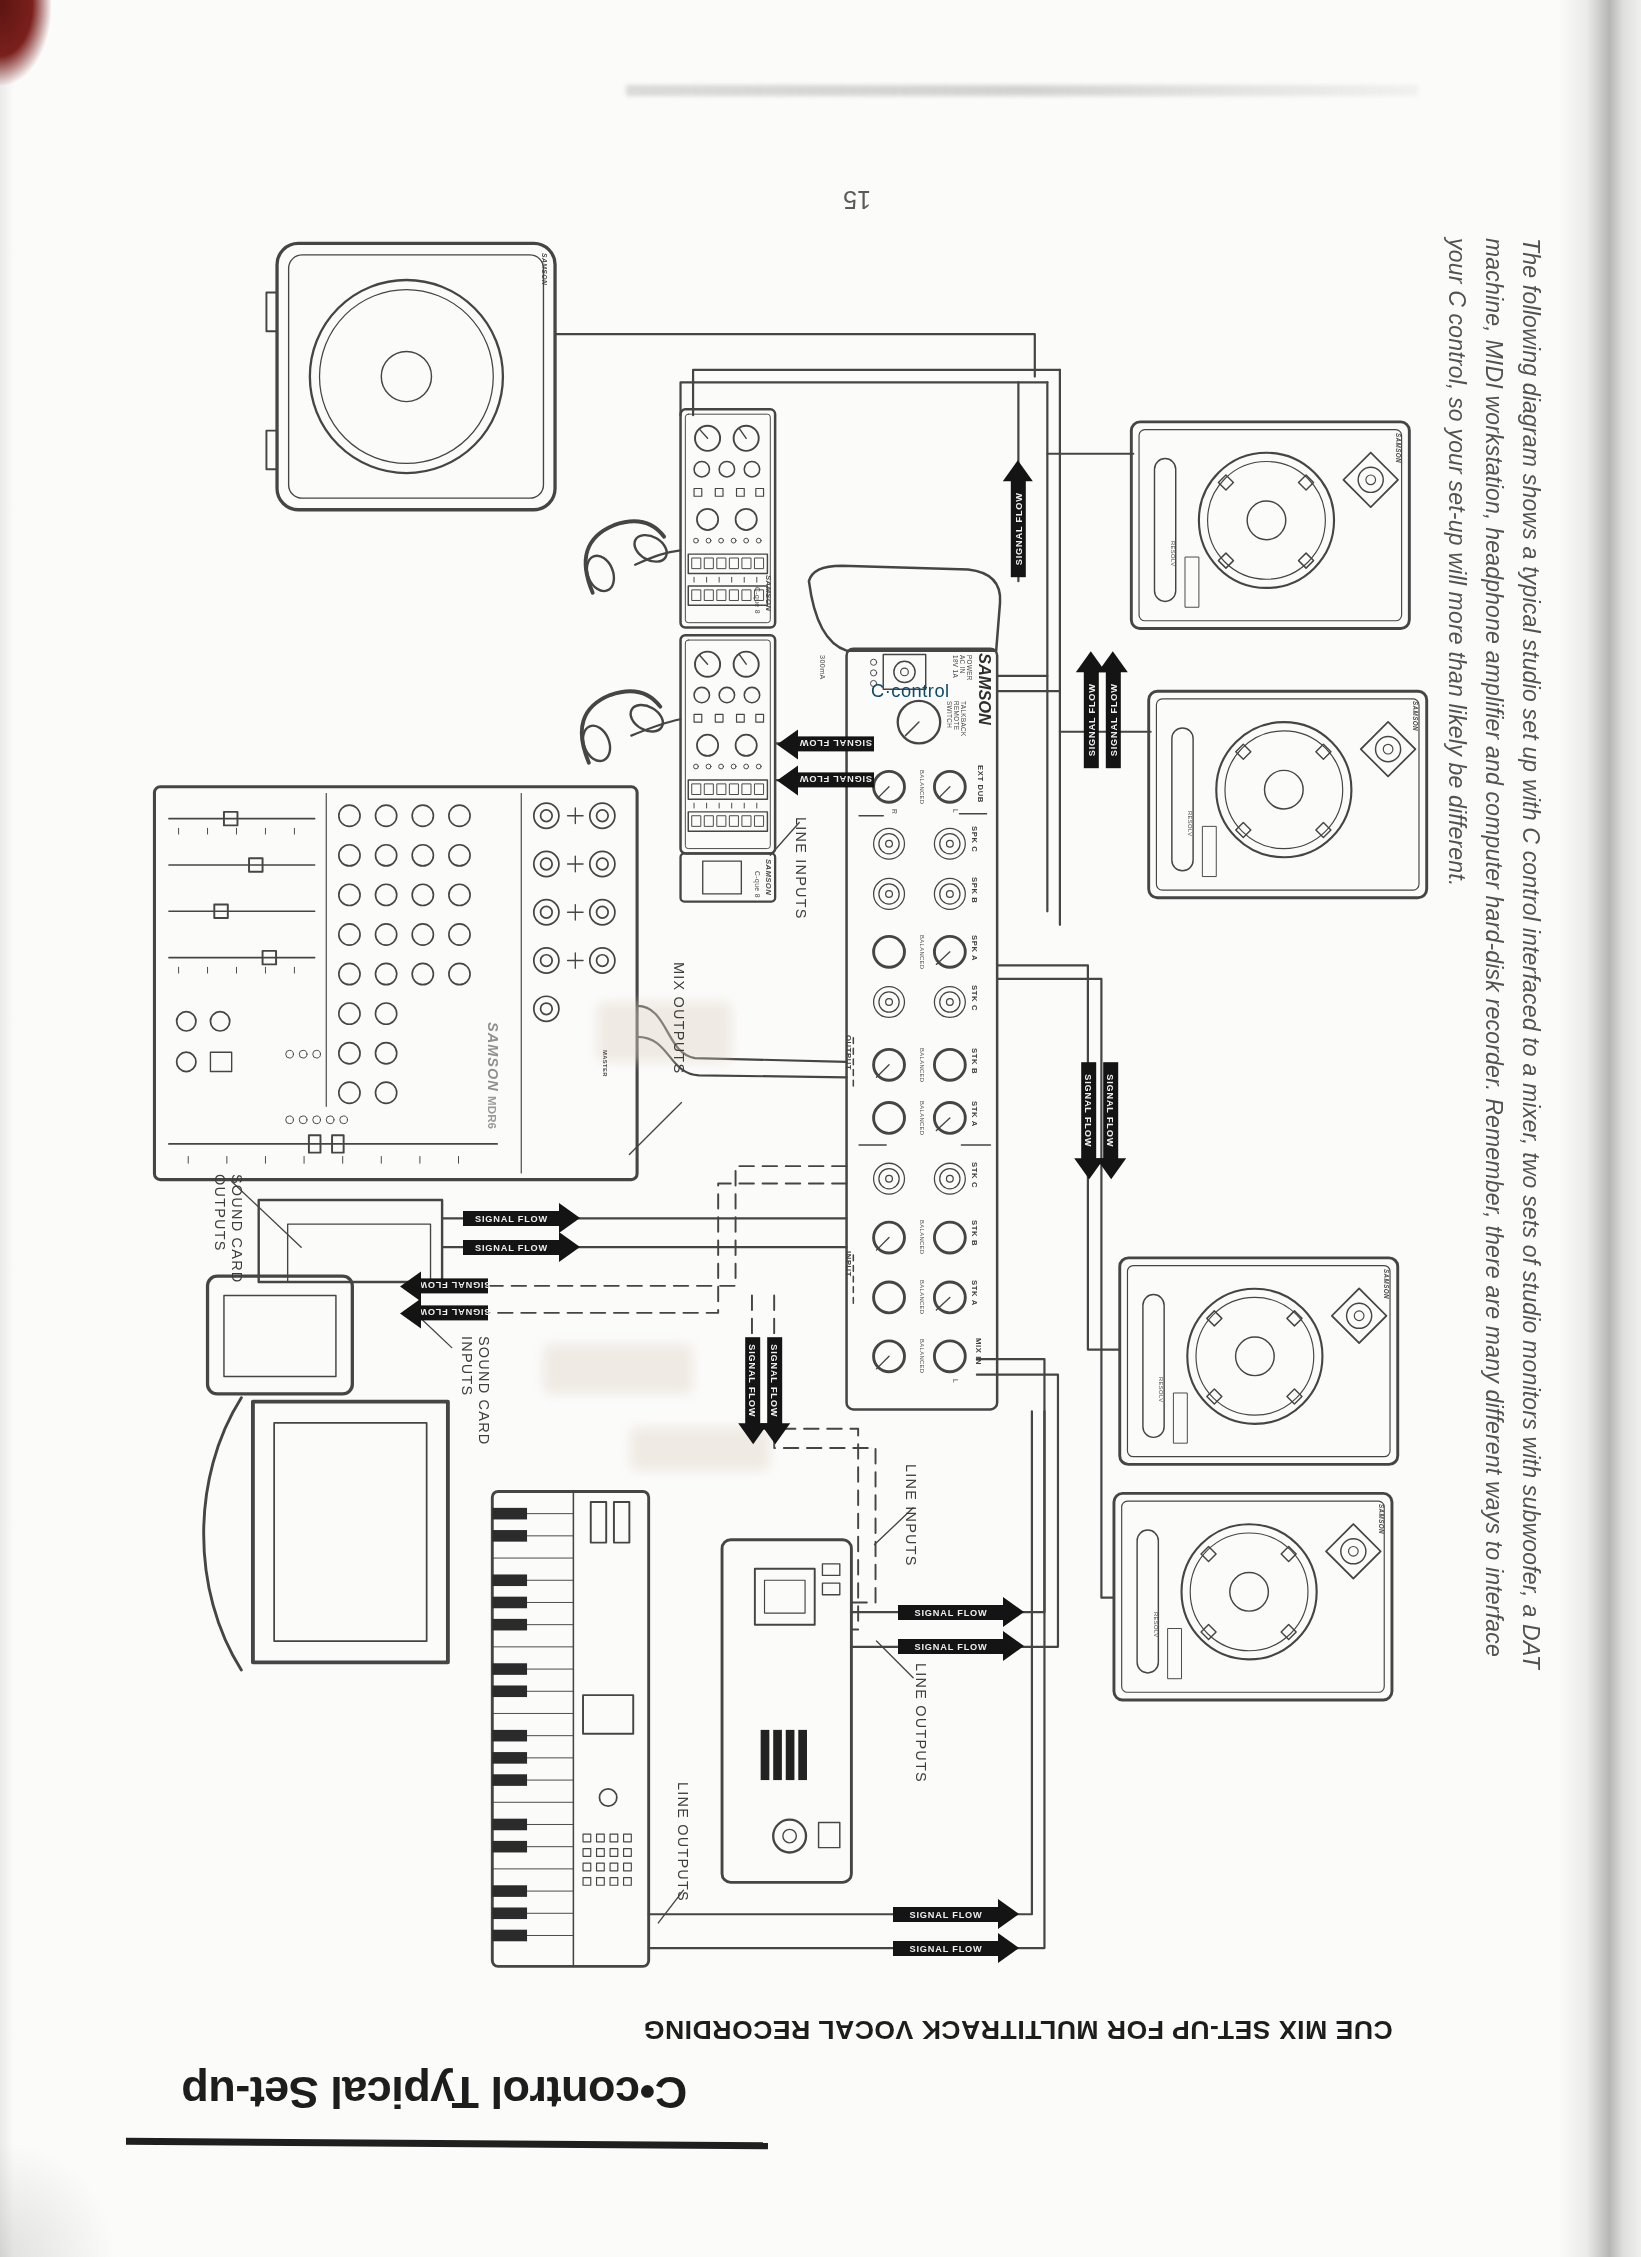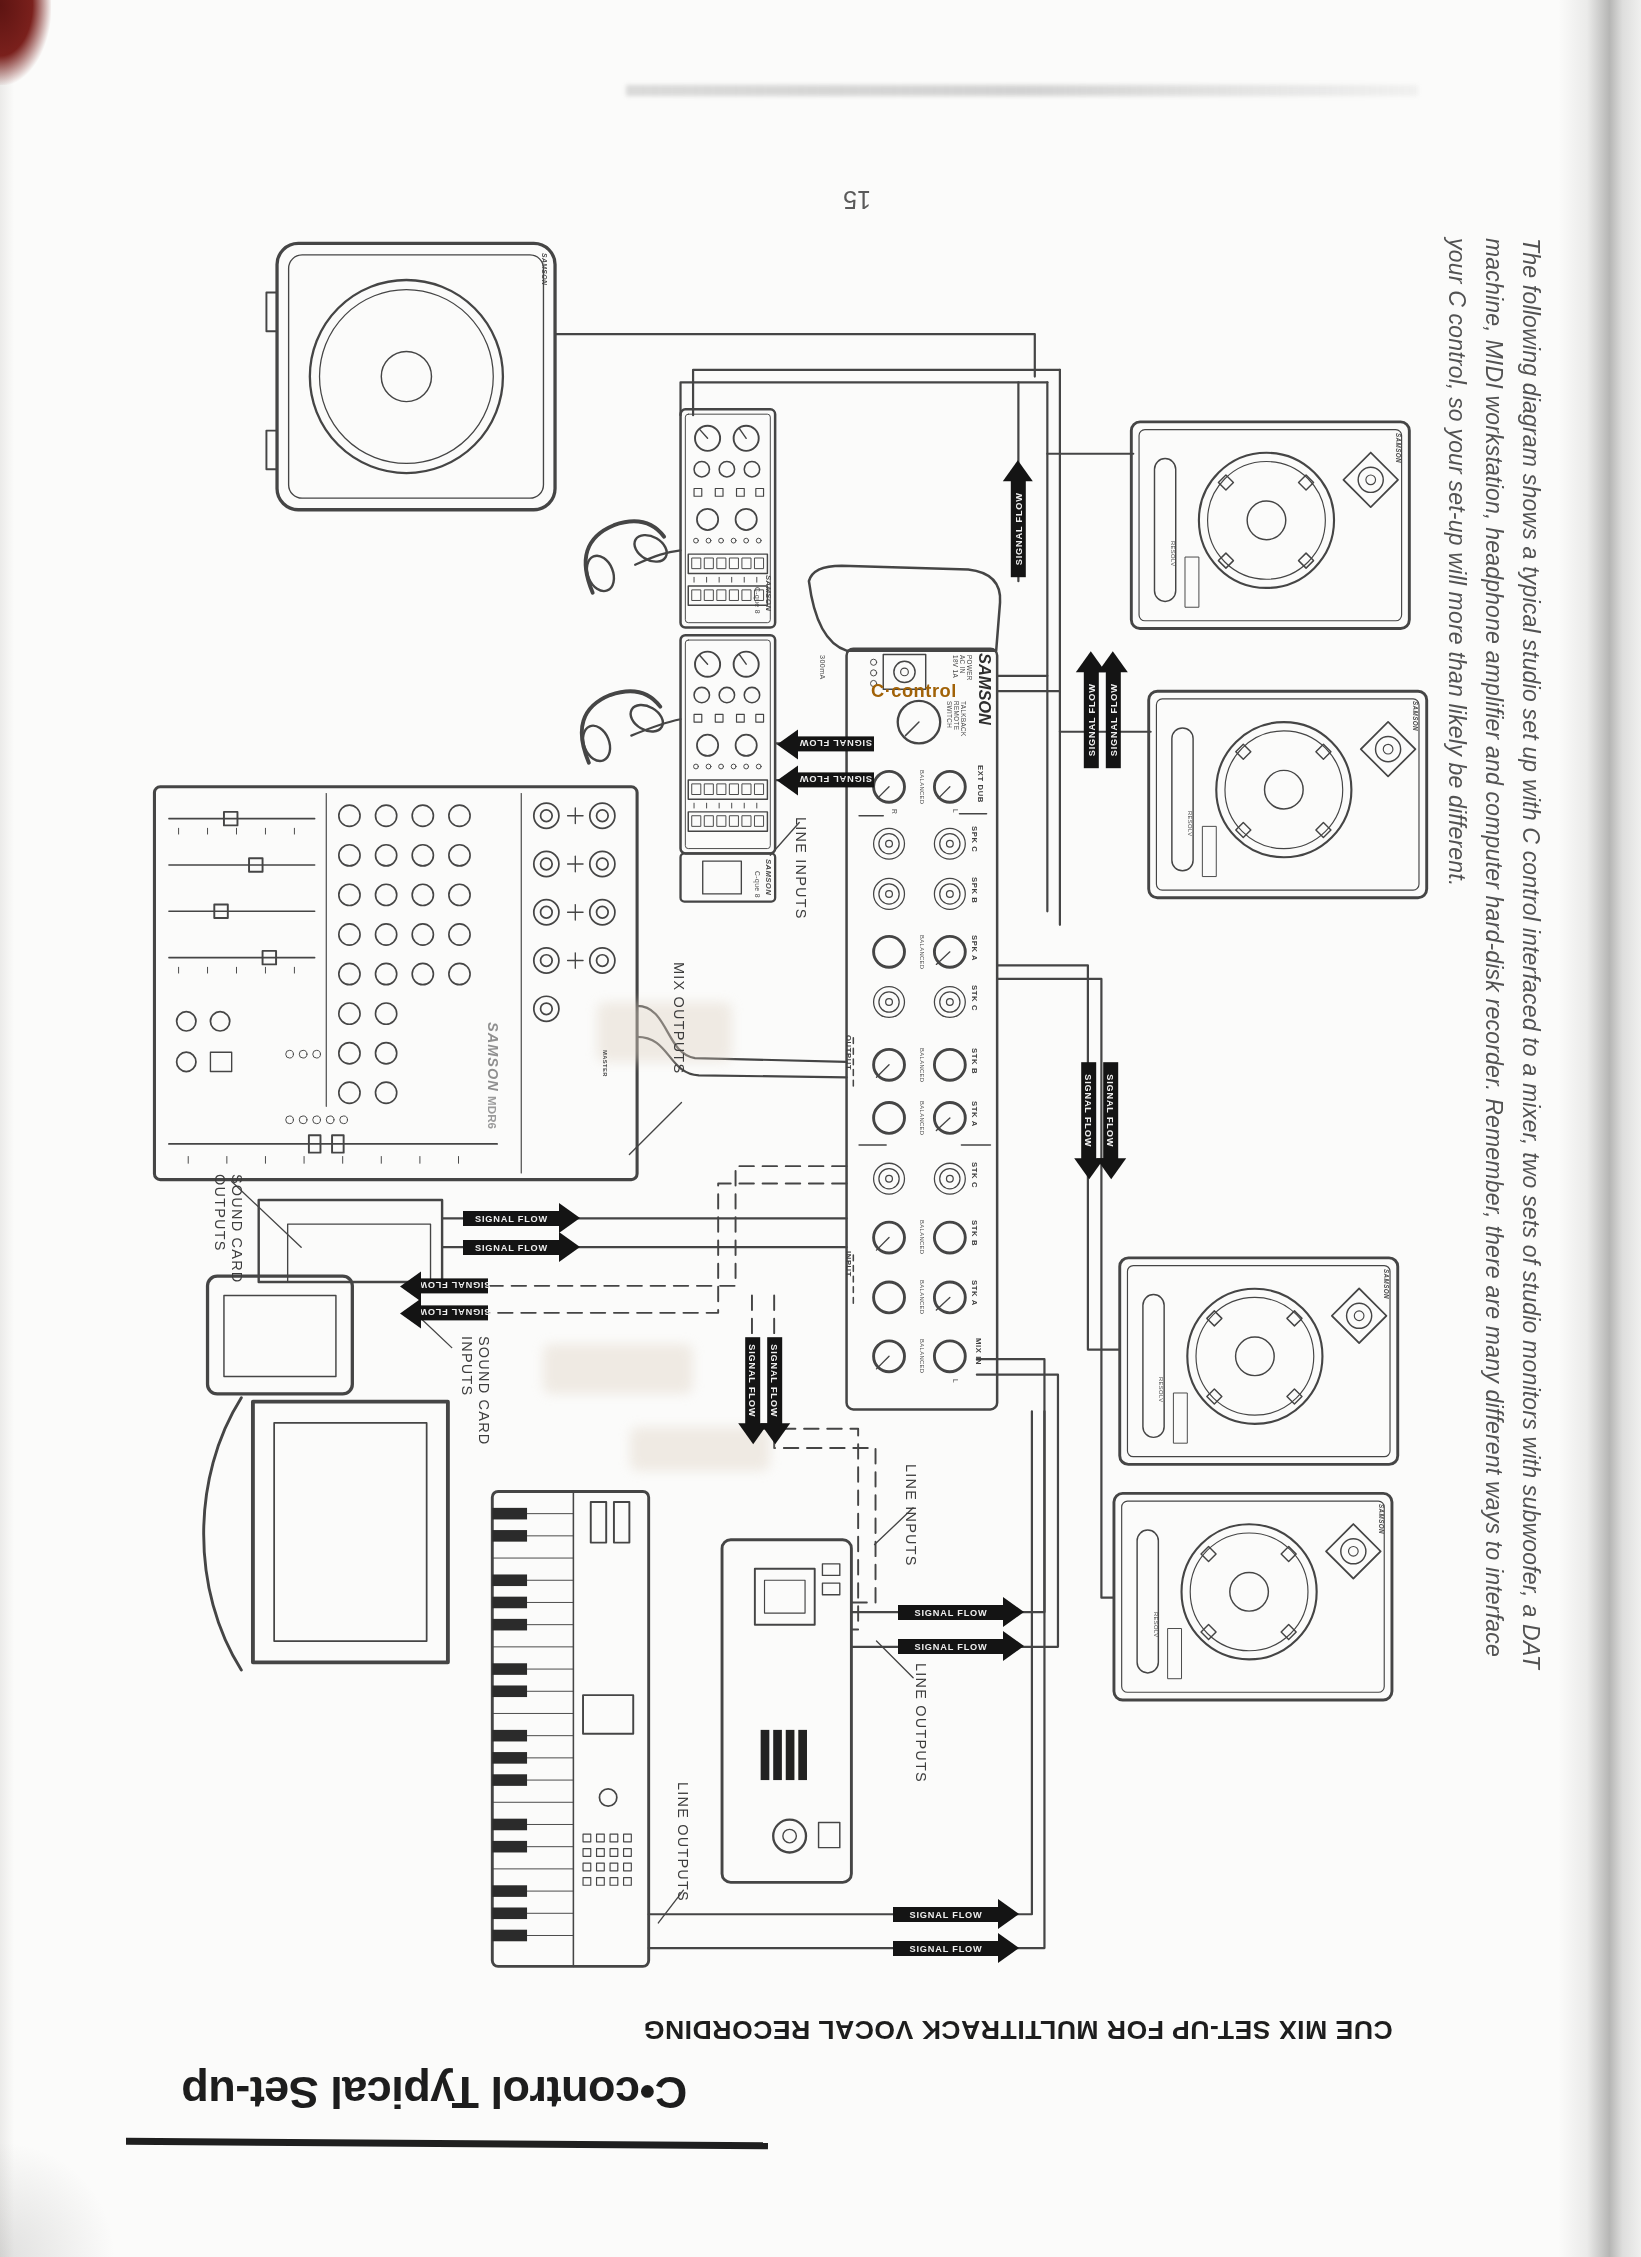--- a/index.html
+++ b/index.html
@@ -518,21 +518,21 @@
   </div>
   <div class="r90 lbl" style="left:492px;top:1336px;">
     <div>SOUND CARD</div>
     <div>INPUTS</div>
   </div>
   <div class="r90 lbl" style="left:919px;top:1464px;">LINE INPUTS</div>
   <div class="r90 lbl" style="left:929px;top:1663px;">LINE OUTPUTS</div>
   <div class="r90 lbl" style="left:691px;top:1782px;">LINE OUTPUTS</div>
 
   <div class="r90 brand" style="left:994px;top:653px;font-size:16.4px;color:#2e2e2e;">SAMSON</div>
-  <div style="position:absolute;left:871px;top:680px;font-size:18.3px;font-weight:700;color:#a16207;letter-spacing:0.5px;">C·control</div>
+  <div style="position:absolute;left:871px;top:680px;font-size:18.3px;font-weight:400;color:#0c4a6e;letter-spacing:0.5px;">C·control</div>
   <div class="r90 tiny" style="left:973px;top:655px;">
     <div>POWER</div>
     <div>AC IN</div>
     <div>18V 1A</div>
   </div>
   <div class="r90 tiny" style="left:826px;top:655px;font-size:7.2px;">300mA</div>
   <div class="r90 tiny" style="left:967px;top:701px;">
     <div>TALKBACK</div>
     <div>REMOTE</div>
     <div>SWITCH</div>

